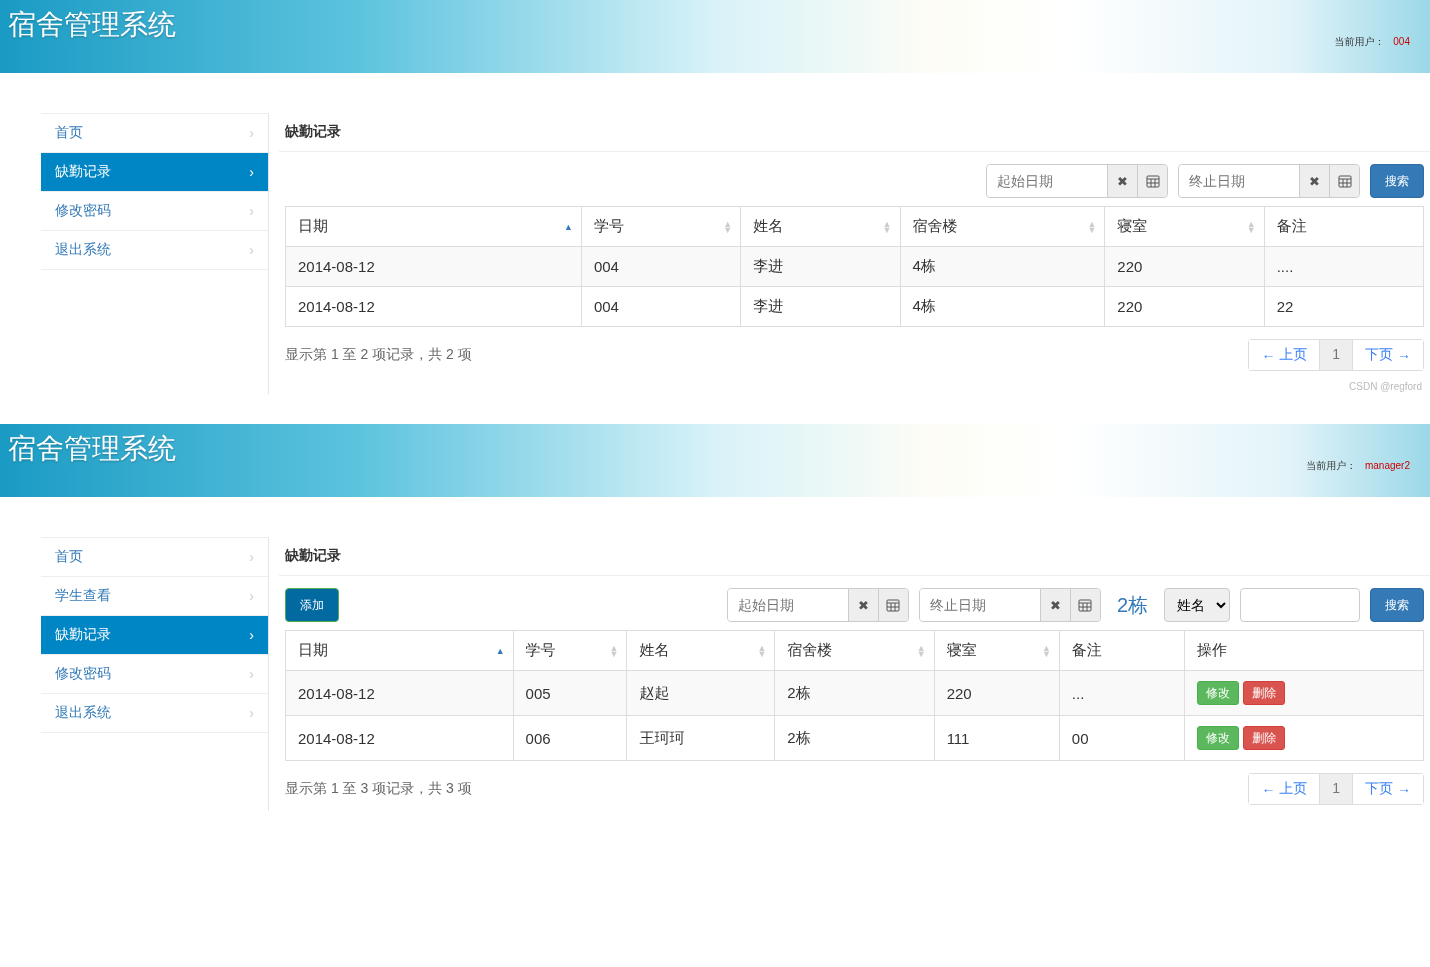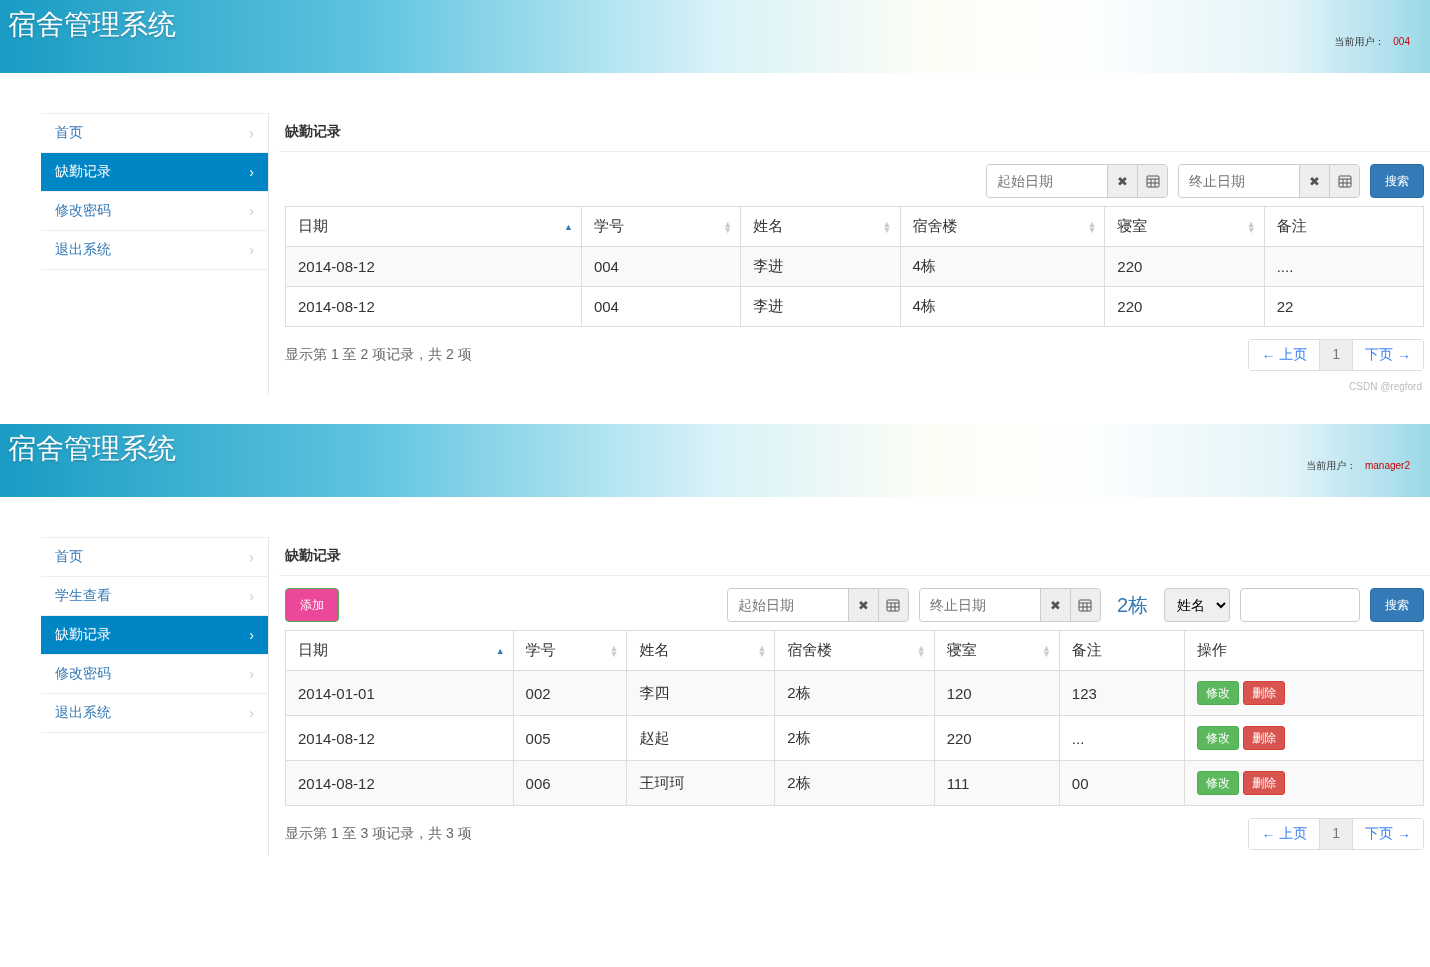--- a/index.html
+++ b/index.html
@@ -110,21 +110,21 @@
   align-items: center;
   justify-content: center;
   height: 34px;
   padding: 0 14px;
   border-radius: 4px;
   border: 1px solid transparent;
   cursor: pointer;
   font-size: 12px;
 }
 .btn-primary { background: #337ab7; border-color: #2e6da4; color: #fff; }
-.btn-success { background: #ec4899; border-color: #4cae4c; color: #fff; font-family: Liberation Serif, serif; }
+.btn-success { background: #0369a1; border-color: #4cae4c; color: #fff; font-family: Liberation Serif, serif; }
 .btn-sm { height: 24px; padding: 0 8px; font-size: 12px; border-radius: 3px; }
 .btn-green { background: #5cb85c; border-color: #4cae4c; color: #fff; }
 .btn-red { background: #d9534f; border-color: #d43f3a; color: #fff; }
 
 .building-label { color: #337ab7; font-size: 20px; font-weight: 400; margin: 0 6px; }
 
 select.form-control, input.form-control {
   height: 34px;
   border: 1px solid #ccc;
   border-radius: 4px;
@@ -460,32 +460,20 @@
               <th style="width:11%">
                 <span>备注</span>
               </th>
               <th style="width:21%">
                 <span>操作</span>
               </th>
             </tr>
           </thead>
           <tbody>
             <tr>
-              <td>2014-01-01</td>
-              <td>002</td>
-              <td>李四</td>
-              <td>2栋</td>
-              <td>120</td>
-              <td>123</td>
-              <td>
-                <button class="btn btn-sm btn-green">修改</button>
-                <button class="btn btn-sm btn-red">删除</button>
-              </td>
-            </tr>
-            <tr>
               <td>2014-08-12</td>
               <td>005</td>
               <td>赵起</td>
               <td>2栋</td>
               <td>220</td>
               <td>...</td>
               <td>
                 <button class="btn btn-sm btn-green">修改</button>
                 <button class="btn btn-sm btn-red">删除</button>
               </td>

